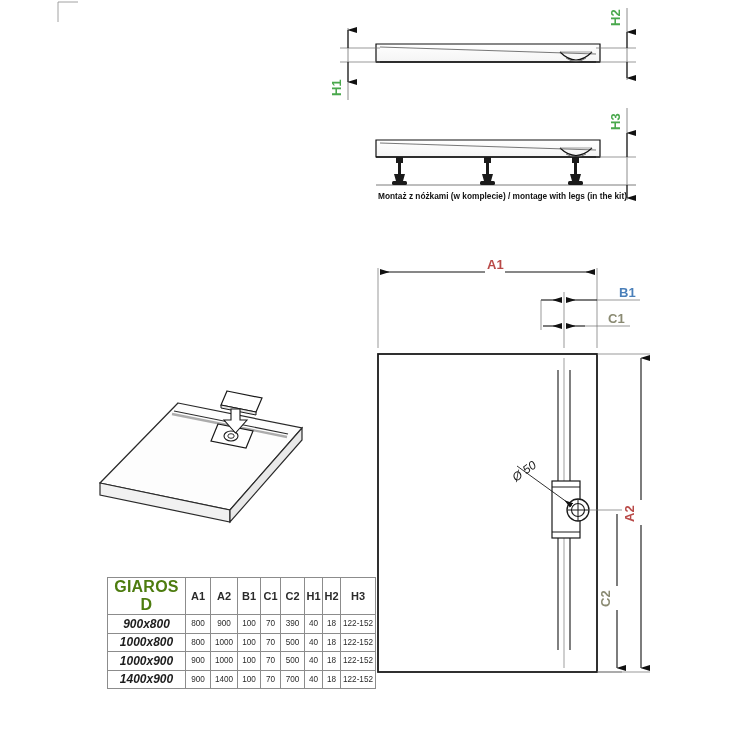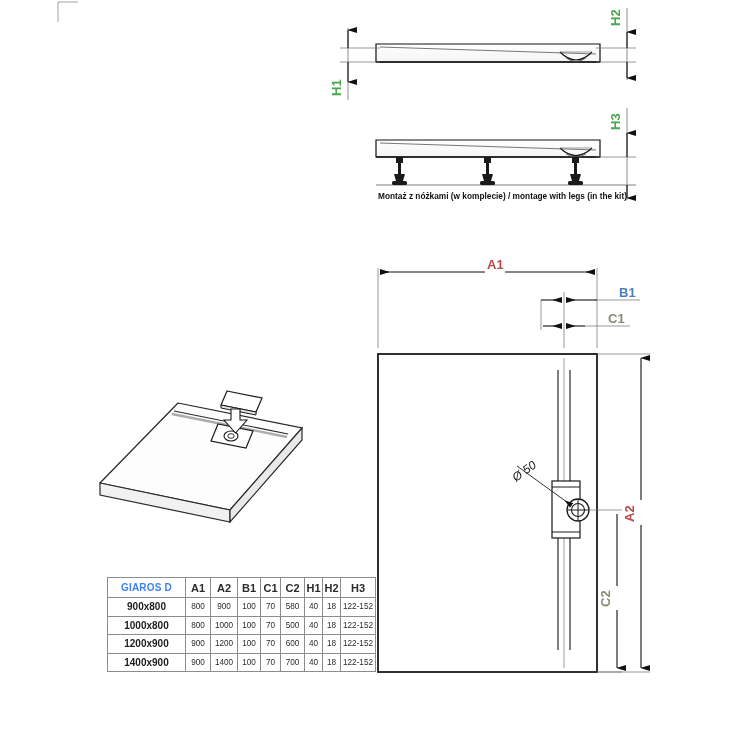--- a/index.html
+++ b/index.html
@@ -67,27 +67,28 @@
     font-size: 8.2px;
     color: #2b2b2b;
     font-family: "Liberation Sans", sans-serif;
   }
   #spec-table thead th {
     font-size: 11px;
     font-weight: 700;
     height: 19px;
   }
   #spec-table thead th.h-name {
-    font-size: 10px;
-    color: #3b82f6;
+    font-size: 16px;
+    color: #4d7c0f;
     letter-spacing: .2px;
   }
   #spec-table tbody td.c-name {
+    font-style: italic;
     font-weight: 700;
-    font-size: 10px;
+    font-size: 12px;
     color: #1d1d1d;
   }
   .col-a { color: #b94a48; }
   .col-b { color: #4a7fb9; }
   .col-c { color: #8a8a72; }
   .col-h { color: #49a84c; }
 </style>
 </head>
 <body>
 
@@ -312,43 +313,43 @@
         <th class="col-h">H3</th>
       </tr>
     </thead>
     <tbody id="spec-body">
         <tr>
           <td class="c-name">900x800</td>
           <td>800</td>
           <td>900</td>
           <td>100</td>
           <td>70</td>
-          <td>580</td>
+          <td>390</td>
           <td>40</td>
           <td>18</td>
           <td>122-152</td>
         </tr>
         <tr>
           <td class="c-name">1000x800</td>
           <td>800</td>
           <td>1000</td>
           <td>100</td>
           <td>70</td>
           <td>500</td>
           <td>40</td>
           <td>18</td>
           <td>122-152</td>
         </tr>
         <tr>
-          <td class="c-name">1200x900</td>
+          <td class="c-name">1000x900</td>
           <td>900</td>
-          <td>1200</td>
+          <td>1000</td>
           <td>100</td>
           <td>70</td>
-          <td>600</td>
+          <td>500</td>
           <td>40</td>
           <td>18</td>
           <td>122-152</td>
         </tr>
         <tr>
           <td class="c-name">1400x900</td>
           <td>900</td>
           <td>1400</td>
           <td>100</td>
           <td>70</td>

